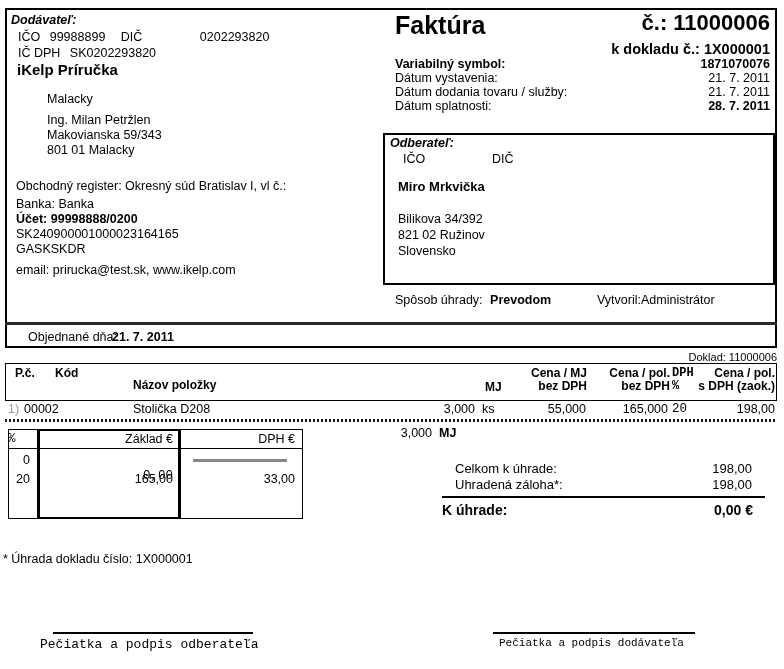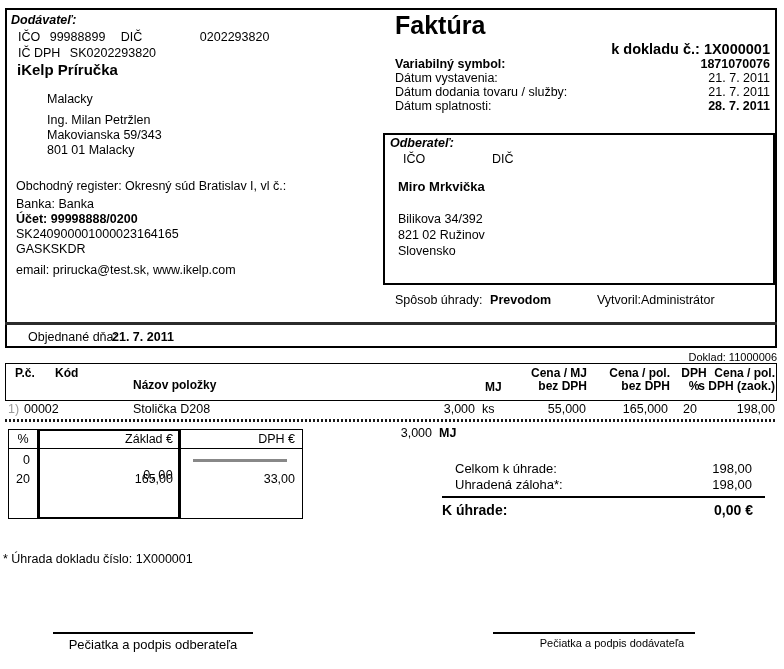--- a/index.html
+++ b/index.html
@@ -2,21 +2,21 @@
 <html><head>
 <meta charset="utf-8">
 <style>
   html,body{margin:0;padding:0;background:#fff;}
   #page{position:relative;width:784px;height:669px;background:#fff;
         font-family:"Liberation Sans",sans-serif;font-size:12.5px;color:#000;overflow:hidden;}
   .abs{position:absolute;}
   .b{font-weight:bold;}
   .i{font-style:italic;}
   .r{text-align:right;}
-  .c{text-align:center;}
+  .c{font-family:Liberation Mono, monospace;}
   .box{position:absolute;box-sizing:border-box;border:2px solid #000;}
   .box1{position:absolute;box-sizing:border-box;border:1px solid #000;}
   .gray{color:#9a9a9a;}
   .hline{position:absolute;background:#000;}
   .small{font-size:11px;}
   .hdrcell{position:absolute;font-weight:bold;font-size:12px;line-height:13px;}
   .cell{position:absolute;font-size:12.5px;}
   .dotted{position:absolute;height:3px;
           background:repeating-linear-gradient(90deg,#1a1a1a 0 2px,transparent 2px 4px);}
 </style>
@@ -44,20 +44,21 @@
   <div class="abs" style="left:47px;top:128px;">Makovianska 59/343</div>
   <div class="abs" style="left:47px;top:143px;">801 01 Malacky</div>
   <div class="abs" style="left:16px;top:179px;">Obchodný register: Okresný súd Bratislav I, vl č.:</div>
   <div class="abs" style="left:16px;top:197px;">Banka: Banka</div>
   <div class="abs b" style="left:16px;top:212px;">Účet: 99998888/0200</div>
   <div class="abs" style="left:16px;top:227px;">SK240900001000023164165</div>
   <div class="abs" style="left:16px;top:242px;">GASKSKDR</div>
   <div class="abs b" style="left:395px;top:11px;font-size:25px;">Faktúra</div>
 
   <div class="abs" style="left:16px;top:263px;">email: prirucka@test.sk, www.ikelp.com</div>
+  <div class="abs b r" style="left:570px;top:10px;width:200px;font-size:22px;">č.: 11000006</div>
   <div class="abs b r" style="left:570px;top:41px;width:200px;font-size:14.5px;">k dokladu č.: 1X000001</div>
 
   <div class="abs b" style="left:395px;top:57px;">Variabilný symbol:</div>
   <div class="abs b r" style="left:620px;top:57px;width:150px;">1871070076</div>
   <div class="abs" style="left:395px;top:71px;">Dátum vystavenia:</div>
   <div class="abs r" style="left:620px;top:71px;width:150px;">21. 7. 2011</div>
   <div class="abs" style="left:395px;top:85px;">Dátum dodania tovaru / služby:</div>
   <div class="abs r" style="left:620px;top:85px;width:150px;">21. 7. 2011</div>
   <div class="abs" style="left:395px;top:99px;">Dátum splatnosti:</div>
   <div class="abs b r" style="left:620px;top:99px;width:150px;">28. 7. 2011</div>

